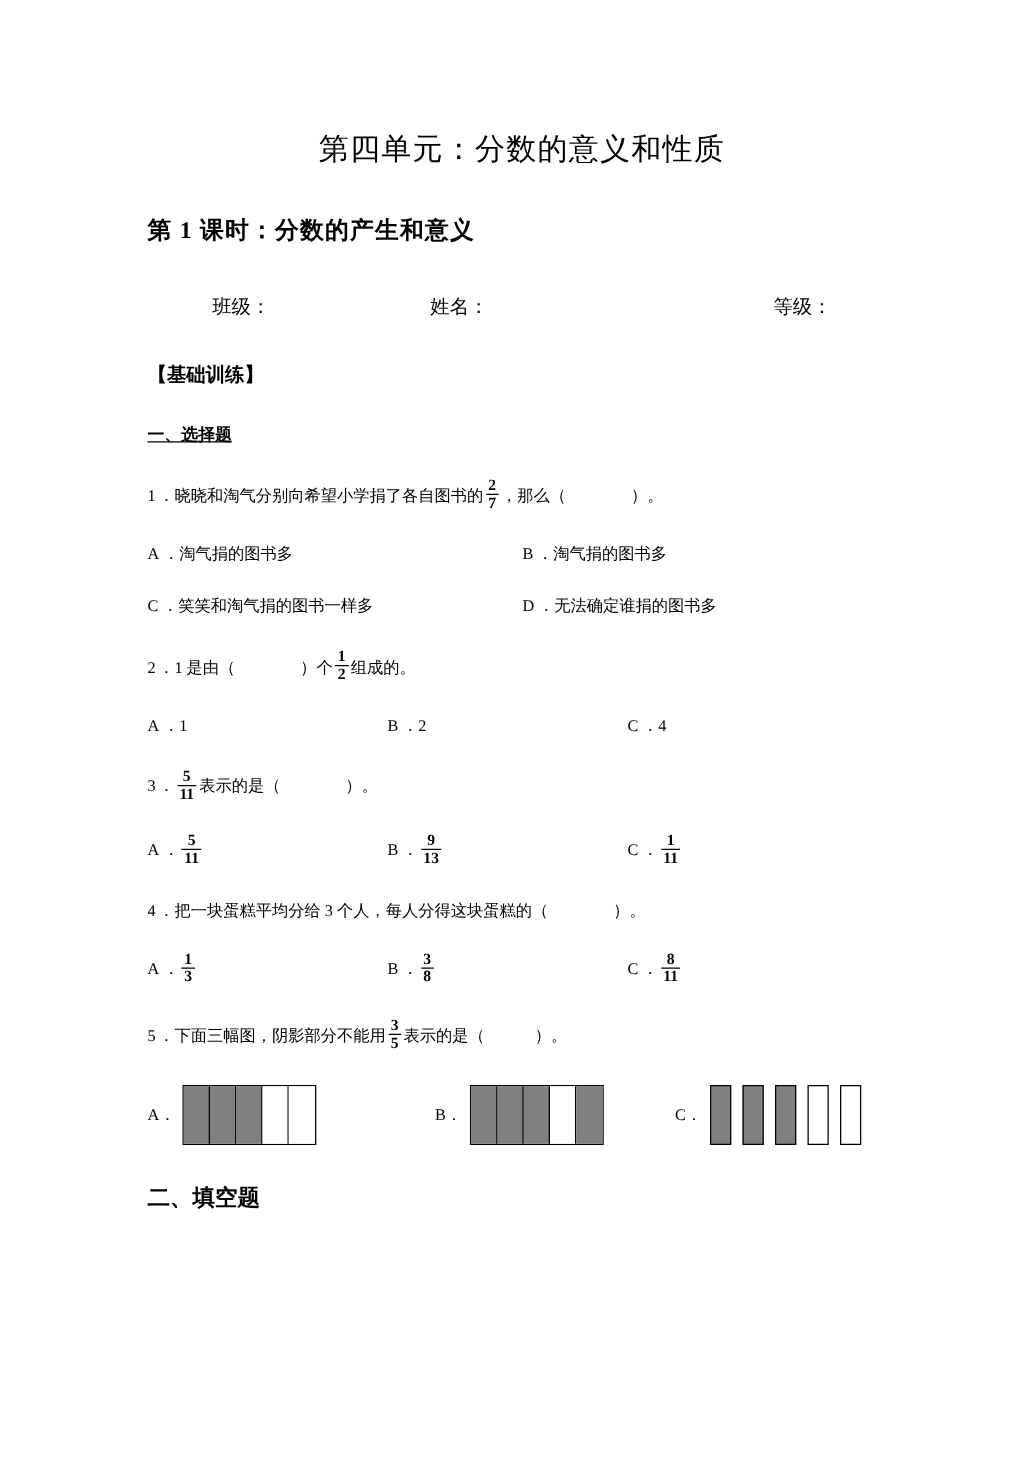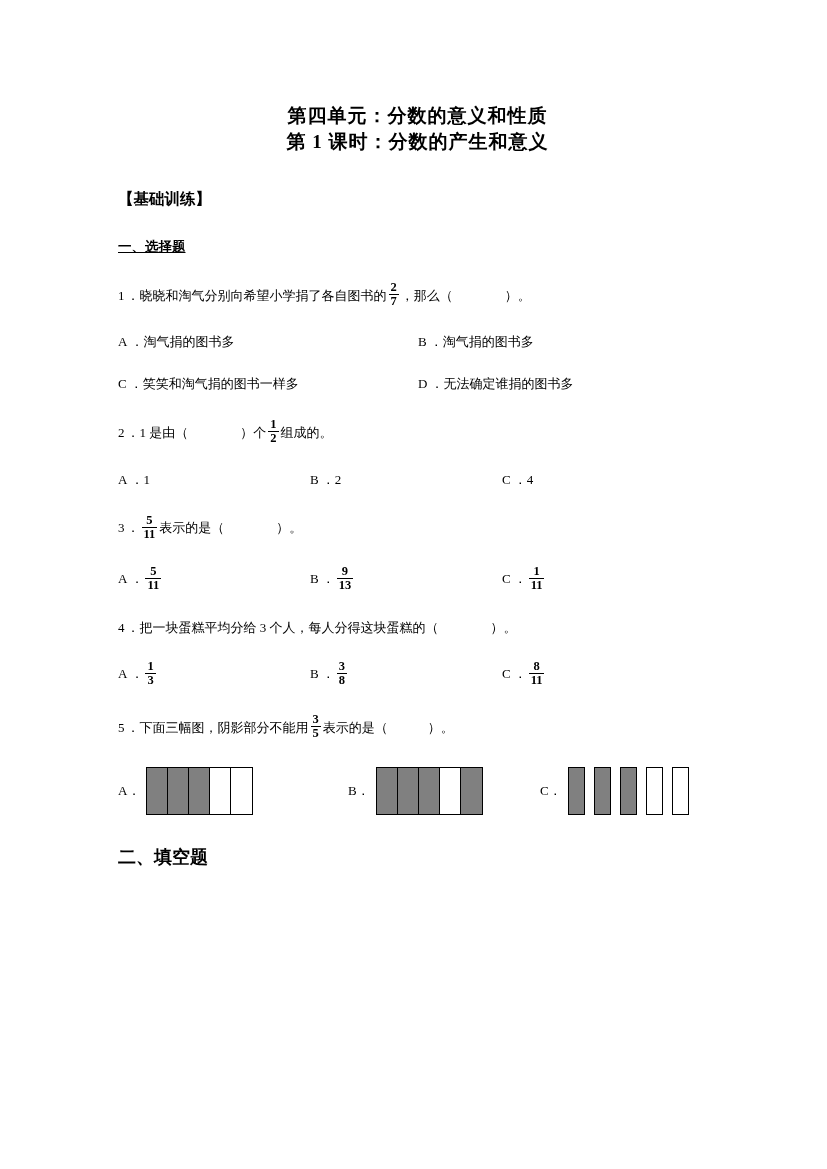--- a/index.html
+++ b/index.html
@@ -17,31 +17,31 @@
   }
   .page {
     width: 827px;
     height: 1169px;
     box-sizing: border-box;
     padding: 95px 110px 0 118px;
     position: relative;
   }
   .title1 {
     text-align: center;
-    font-size: 19px;
-    font-weight: bold;
+    font-size: 24px;
+    font-weight: normal;
     letter-spacing: 1px;
     margin: 0 0 0 0;
     padding-top: 8px;
   }
   .title2 {
-    text-align: center;
     font-size: 19px;
     font-weight: bold;
     letter-spacing: 1px;
+    margin-top: 36px;
   }
   .info-line {
     margin-top: 38px;
     font-size: 15.5px;
     display: flex;
     justify-content: center;
     gap: 0px;
   }
   .info-line .seg {
     display: inline-block;
@@ -159,20 +159,27 @@
   }
 </style>
 </head>
 <body>
 
 <div class="page">
 
   <div class="title1">第四单元：分数的意义和性质</div>
   <div class="title2">第 1 课时：分数的产生和意义</div>
 
+  <div class="info-line">
+    <span class="seg a">班级：</span>
+    <span class="blank"></span>
+    <span class="seg b">姓名：</span>
+    <span class="blank"></span>
+    <span class="seg c">等级：</span>
+  </div>
 
   <div class="section-head">【基础训练】</div>
 
   <div class="sub-head">一、选择题</div>
 
   <div class="q">
     <span class="qnum">1</span>
     <span>．</span>
     <span>晓晓和淘气分别向希望小学捐了各自图书的</span>
     <span class="frac">

